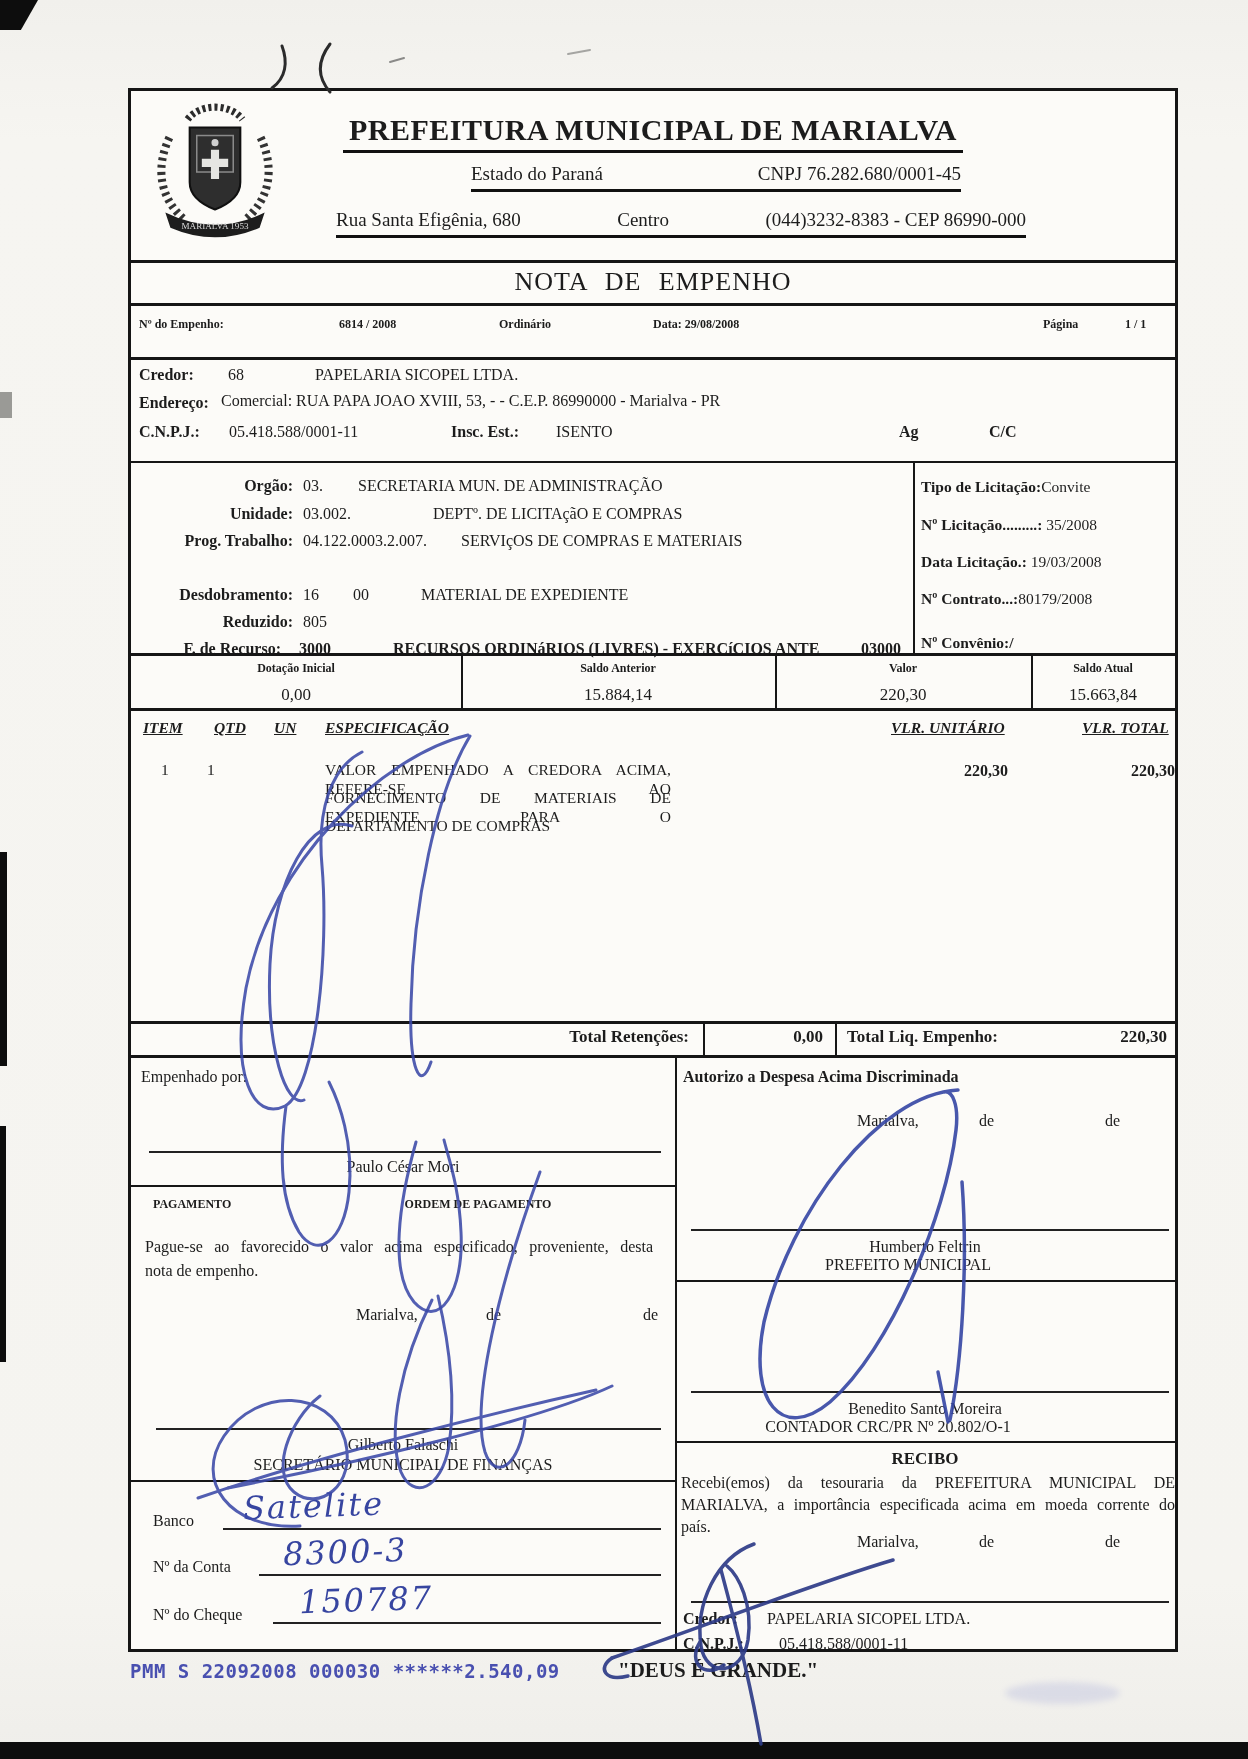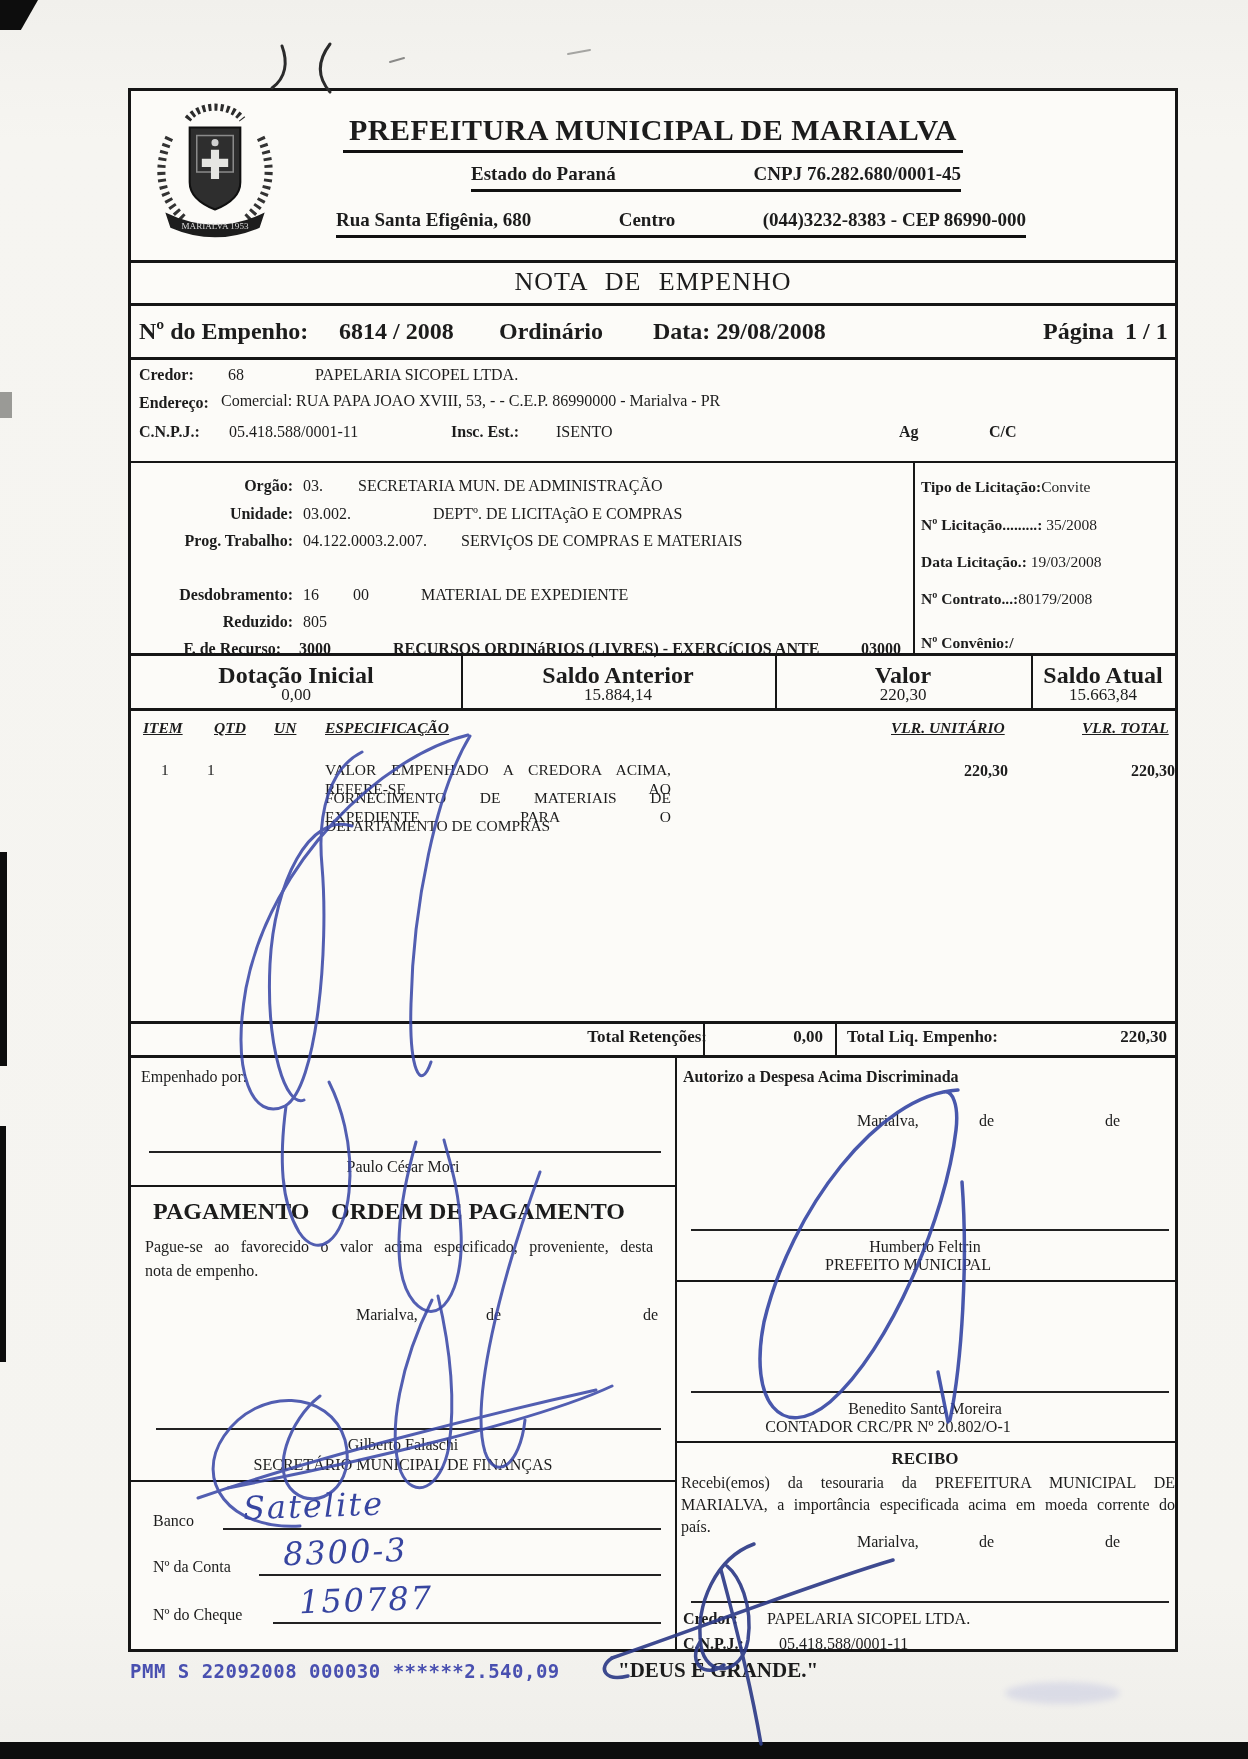--- a/index.html
+++ b/index.html
@@ -12,23 +12,23 @@
   .c{text-align:center;}
   .form{position:absolute;left:128px;top:88px;width:1050px;height:1564px;
         border:3px solid #151515;box-sizing:border-box;background:#fcfbf8;}
   .hline{position:absolute;height:0;border-top:3px solid #161616;}
   .hline.thin{border-top-width:2px;}
   .vline{position:absolute;width:0;border-left:2px solid #161616;}
   .sigline{position:absolute;height:0;border-top:2px solid #222;}
   .t16{font-size:16px;line-height:1.2;}
   .t15{font-size:15.5px;line-height:1.2;}
   .t17{font-size:17px;line-height:1.2;}
-  .t18{font-size:24px;line-height:1.2;}
+  .t18{font-size:12px;line-height:1.2;}
   .hdr-title{font-size:30px;font-weight:700;letter-spacing:.5px;border-bottom:3px solid #111;padding-bottom:3px;}
-  .hdr-sub{font-size:19px;font-weight:700;border-bottom:3px solid #111;padding-bottom:4px;display:flex;justify-content:space-between;}
+  .hdr-sub{font-size:19px;font-weight:400;border-bottom:3px solid #111;padding-bottom:4px;display:flex;justify-content:space-between;}
   .doc-title{font-size:26px;font-weight:400;word-spacing:10px;letter-spacing:1px;}
   .ith{font-weight:700;font-style:italic;text-decoration:underline;font-size:15.5px;}
   .jlast{text-align:justify;text-align-last:justify;}
   .hand{font-family:"DejaVu Serif",serif;font-style:italic;color:#3745a0;font-size:32px;
         letter-spacing:2px;transform:rotate(-2deg);white-space:nowrap;}
   .matrix{font-family:"DejaVu Sans Mono",monospace;font-weight:700;font-size:19px;color:#4950b0;letter-spacing:.5px;}
   .motto{font-size:21px;font-weight:700;color:#1b1b1b;}
   .ink{position:absolute;left:0;top:0;pointer-events:none;}
   .artifact{position:absolute;background:#0d0d0d;}
   .smear{position:absolute;background:#6a74c8;opacity:.16;filter:blur(3px);border-radius:50%;}
@@ -166,21 +166,21 @@
     <div class="abs t15" style="left:76px;top:670px;width:30px">1</div>
     <div class="abs t15 jlast" style="left:194px;top:670px;width:346px">VALOR EMPENHADO A CREDORA ACIMA, REFERE-SE AO</div>
     <div class="abs t15 jlast" style="left:194px;top:698px;width:346px">FORNECIMENTO DE MATERIAIS DE EXPEDIENTE PARA O</div>
     <div class="abs t15" style="left:194px;top:726px;width:346px">DEPARTAMENTO DE COMPRAS</div>
     <div class="abs t16 b r" style="left:760px;top:670px;width:117px">220,30</div>
     <div class="abs t16 b r" style="left:920px;top:670px;width:124px">220,30</div>
 
     <div class="hline" style="left:0;top:930px;width:1044px"></div>
     <div class="vline" style="left:572px;top:930px;height:34px"></div>
     <div class="vline" style="left:704px;top:930px;height:34px"></div>
-    <div class="abs t17 b r" style="left:346px;top:936px;width:230px">Total Retenções:</div>
+    <div class="abs t17 b r" style="left:328px;top:936px;width:230px">Total Retenções:</div>
     <div class="abs t17 b r" style="left:580px;top:936px;width:112px">0,00</div>
     <div class="abs t17 b" style="left:716px;top:936px">Total Liq. Empenho:</div>
     <div class="abs t17 b r" style="left:900px;top:936px;width:136px">220,30</div>
     <div class="hline" style="left:0;top:964px;width:1044px"></div>
 
     <div class="vline" style="left:544px;top:964px;height:594px"></div>
 
     <div class="abs t16" style="left:10px;top:976px">Empenhado por:</div>
     <div class="sigline" style="left:18px;top:1060px;width:512px"></div>
     <div class="abs t16 c" style="left:0;top:1066px;width:544px">Paulo César Mori</div>

